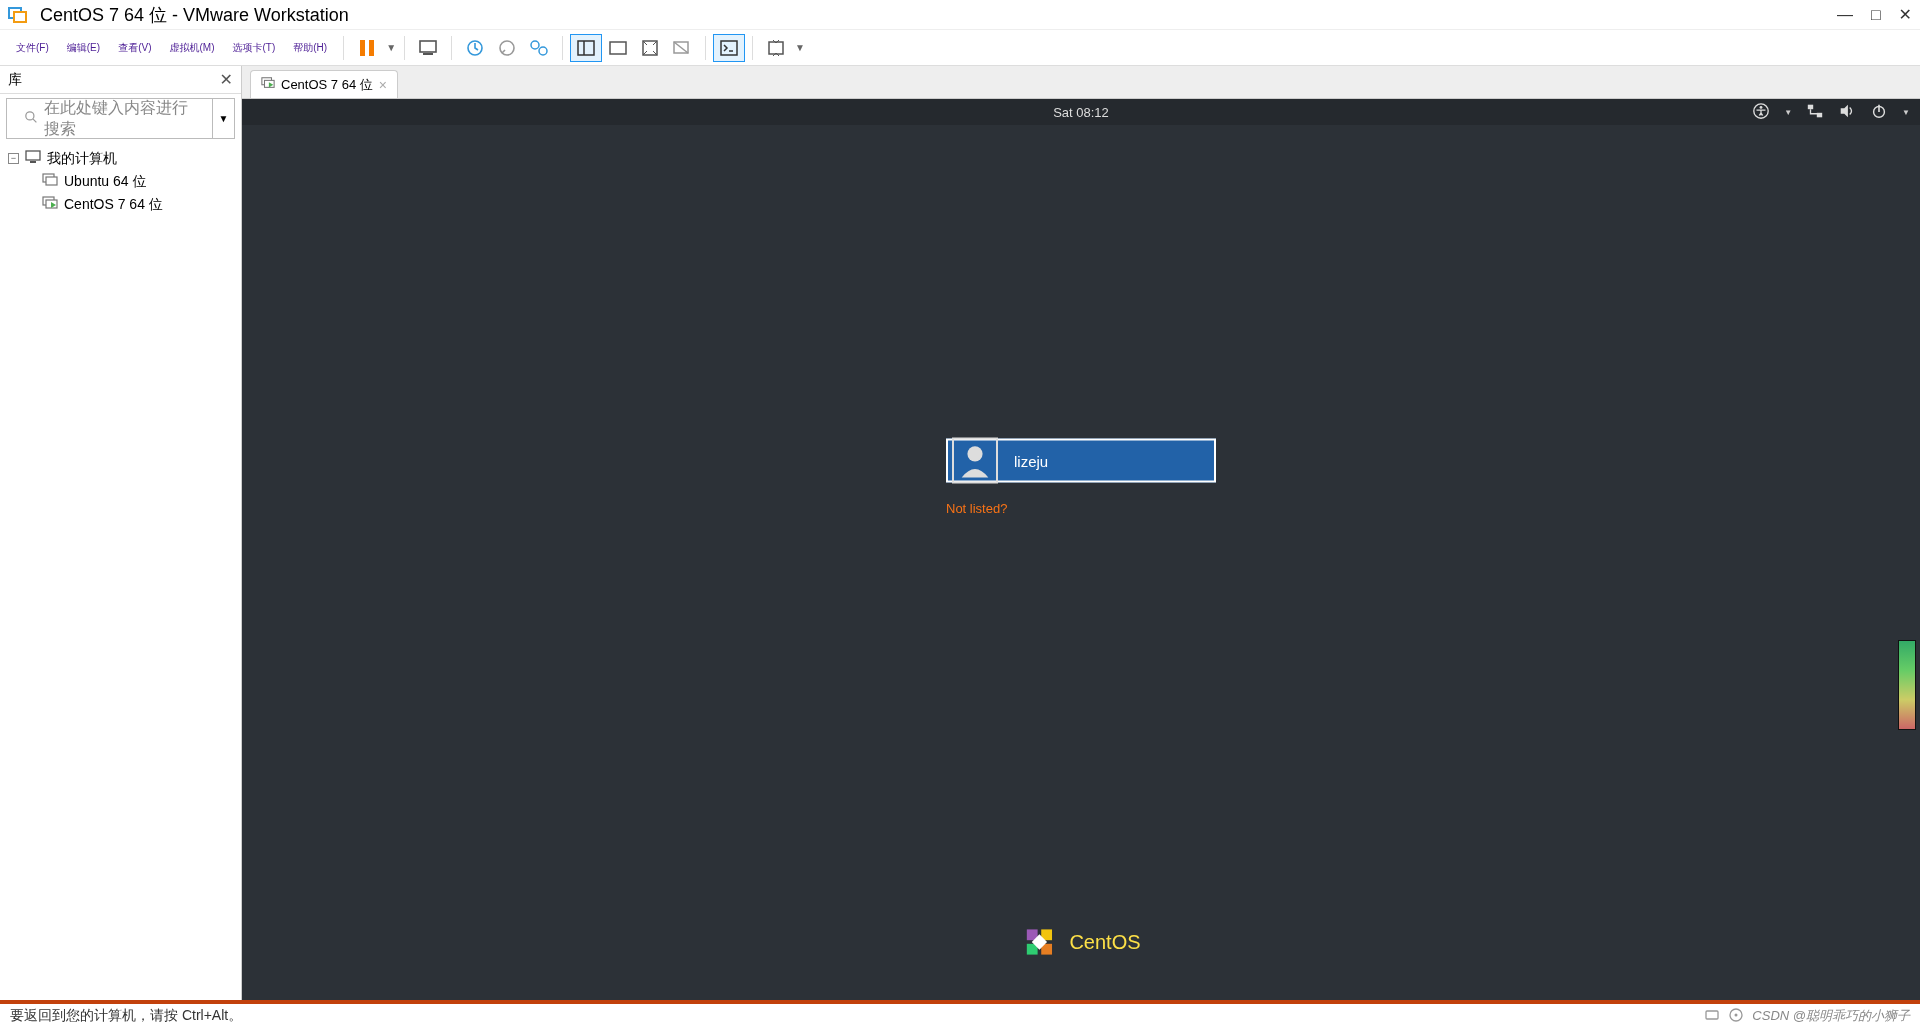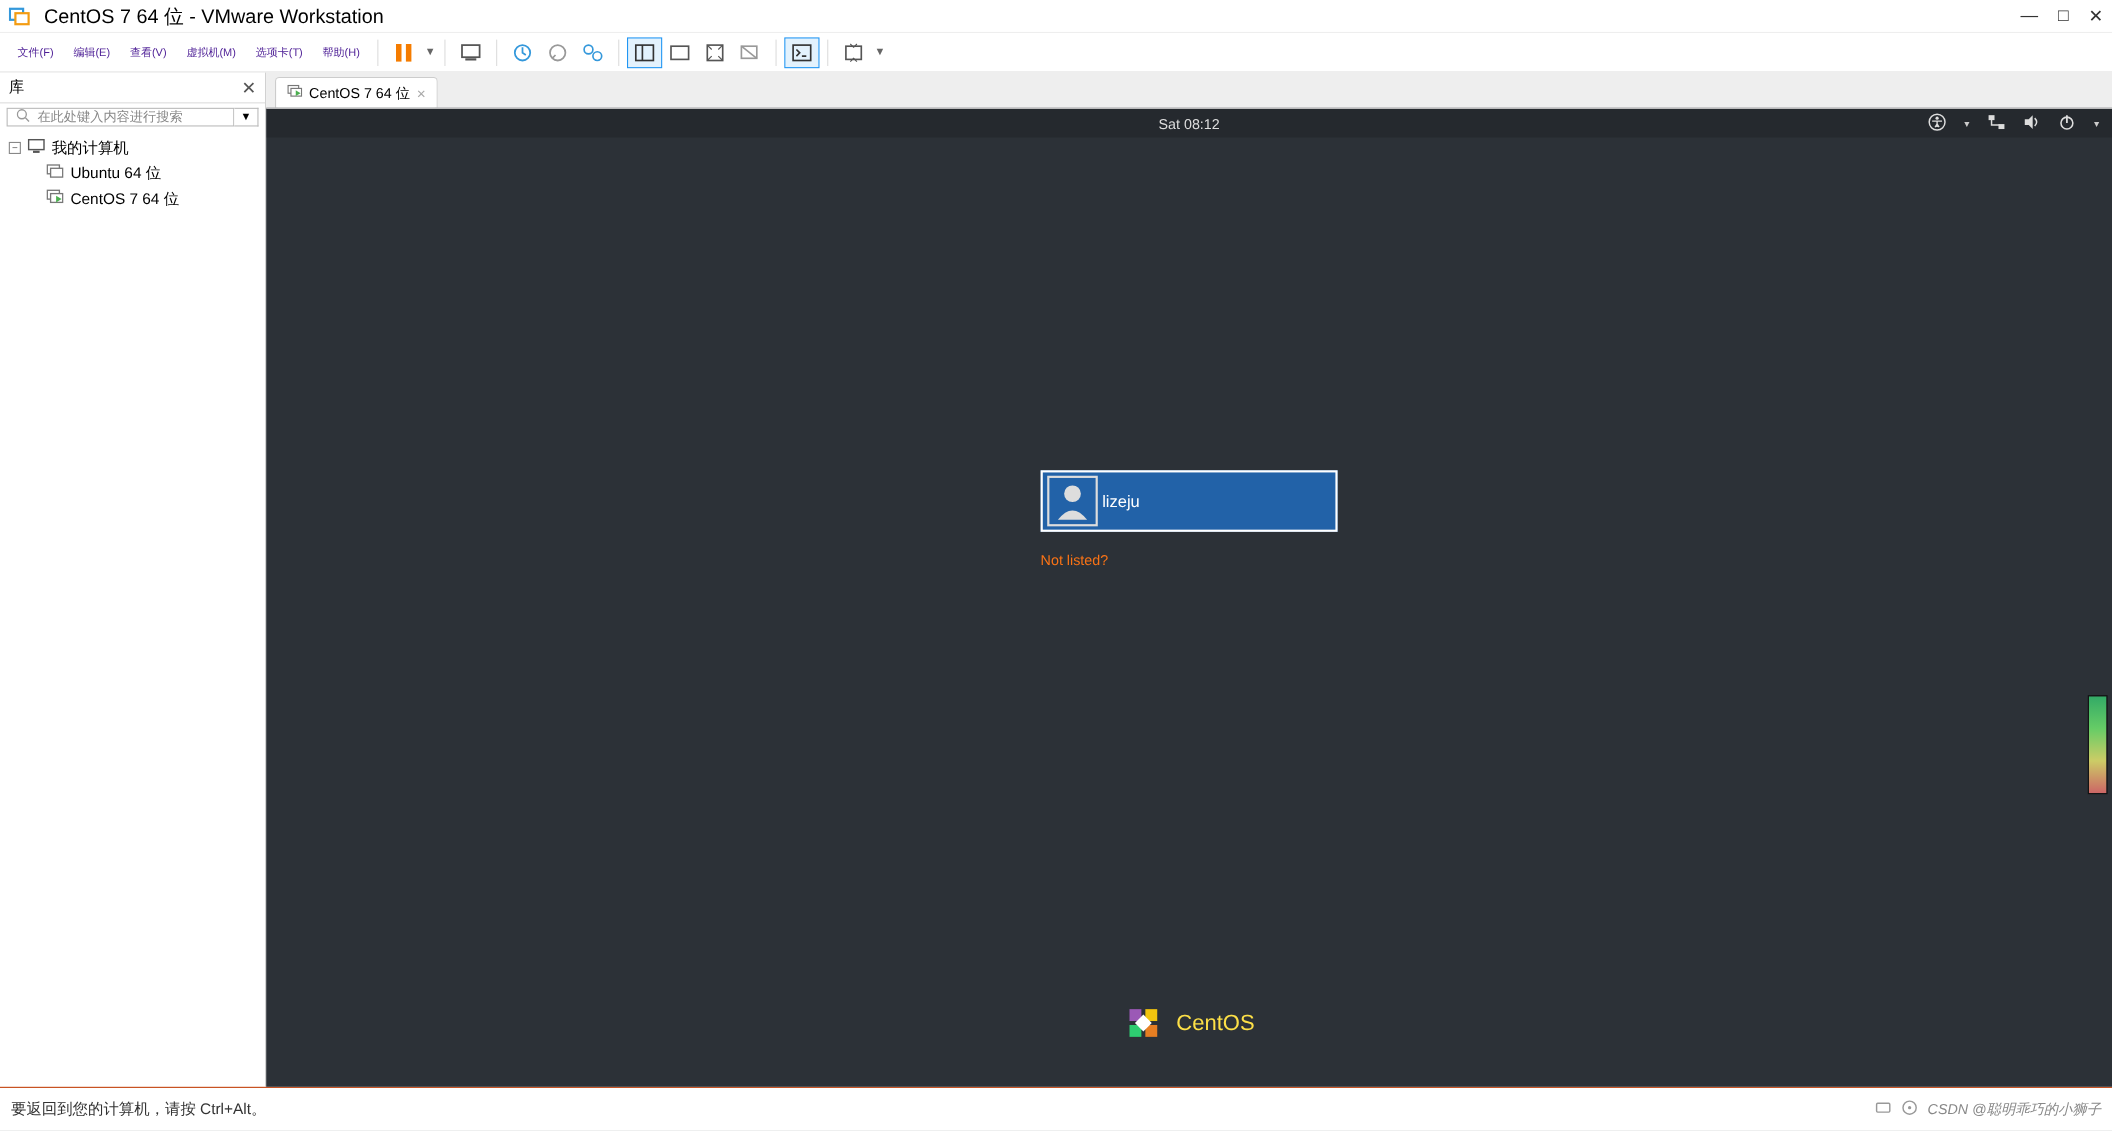--- a/index.html
+++ b/index.html
@@ -23,21 +23,21 @@
     .menubar .active-tool { outline: 1px solid #2196f3; background: #e3f2fd; }
 
     
     .body { flex: 1; display: flex; min-height: 0; }
     
     
     .library { width: 242px; border-right: 1px solid #ccc; background: #fff; display: flex; flex-direction: column; }
     .lib-header { height: 28px; display: flex; align-items: center; padding: 0 8px; border-bottom: 1px solid #ddd; font-size: 14px; justify-content: space-between; }
     .lib-header .close { font-size: 16px; color: #555; cursor: pointer; }
     .search-row { padding: 4px 6px; display: flex; }
-    .search-box { flex: 1; height: 17px; border: 1px solid #bbb; display: flex; align-items: center; padding: 0 8px; font-size: 12px; color: #888; }
+    .search-box { flex: 1; height: 41px; border: 1px solid #bbb; display: flex; align-items: center; padding: 0 18px; font-size: 16px; color: #888; }
     .search-box .search-icon { margin-right: 6px; }
     .search-dd { width: 22px; border: 1px solid #bbb; border-left: none; background: #fff; display: flex; align-items: center; justify-content: center; font-size: 10px; cursor: pointer; }
     .tree { padding: 4px 6px; font-size: 14px; }
     .tree-row { display: flex; align-items: center; padding: 2px 0; cursor: pointer; gap: 6px; }
     .tree-row.l1 { padding-left: 2px; }
     .tree-row.l2 { padding-left: 36px; }
     .tree-row .toggle { width: 11px; height: 11px; border: 1px solid #888; font-size: 9px; line-height: 9px; text-align: center; color: #555; }
 
     
     .main { flex: 1; display: flex; flex-direction: column; background: #f6f6f6; }
@@ -48,35 +48,35 @@
 
     
     .gnome-bar { position: absolute; top: 0; left: 0; right: 0; height: 26px; background: rgba(0,0,0,0.15); display: flex; align-items: center; justify-content: center; font-size: 13px; color: #ddd; }
     .gnome-bar .clock { position: absolute; left: 50%; transform: translateX(-50%); }
     .gnome-bar .right-icons { position: absolute; right: 10px; display: flex; gap: 14px; align-items: center; }
     .gnome-bar .right-icons .ico { width: 18px; height: 18px; fill: #ddd; }
     .gnome-bar .dd-caret { font-size: 8px; color: #ccc; }
 
     
     .login-wrap { position: absolute; left: 50%; top: 42%; transform: translate(-50%, -50%); text-align: left; }
-    .user-card { width: 270px; height: 56px; background: #2262a8; border: 2px solid #fff; display: flex; align-items: center; padding: 4px; gap: 4px; cursor: pointer; }
+    .user-card { width: 270px; height: 44px; background: #2262a8; border: 2px solid #fff; display: flex; align-items: center; padding: 4px; gap: 16px; cursor: pointer; }
     .user-avatar { width: 46px; height: 46px; border: 2px solid #ddd; display: flex; align-items: center; justify-content: center; }
     .user-avatar svg { width: 38px; height: 38px; fill: #ddd; }
     .user-name { color: #fff; font-size: 15px; }
     .not-listed { font-size: 13px; color: #f97316; margin-top: 18px; cursor: pointer; }
 
     
     .centos-brand { position: absolute; bottom: 40px; left: 50%; transform: translateX(-50%); display: flex; align-items: center; gap: 12px; color: #fde047; font-size: 20px; font-weight: 500; }
     .centos-logo { width: 36px; height: 36px; }
 
     
     .scale-bar { position: absolute; right: 4px; top: 60%; width: 18px; height: 90px; background: linear-gradient(to bottom, #3a6, #6c6, #cc6, #c66); border: 1px solid #111; }
 
     
-    .statusbar { height: 40px; border-top: 1px solid #c2410c; display: flex; align-items: center; padding: 0 10px; font-size: 14px; color: #333; background: #fff; justify-content: space-between; }
+    .statusbar { height: 28px; border-top: 4px solid #c2410c; display: flex; align-items: center; padding: 0 10px; font-size: 14px; color: #333; background: #fff; justify-content: space-between; }
     .statusbar .right { display: flex; gap: 8px; align-items: center; color: #888; font-size: 13px; font-style: italic; }
     .statusbar .right svg { width: 16px; height: 16px; fill: #999; }
   </style>
 </head>
 <body>
 
 <div class="titlebar">
   <span class="app-icon">
     <svg viewBox="0 0 20 20">
         <rect x="1" y="3" width="12" height="10" fill="#fff" stroke="#3498db" stroke-width="2"></rect>

